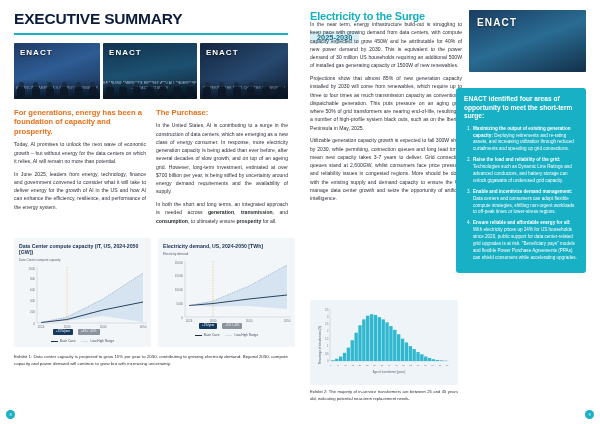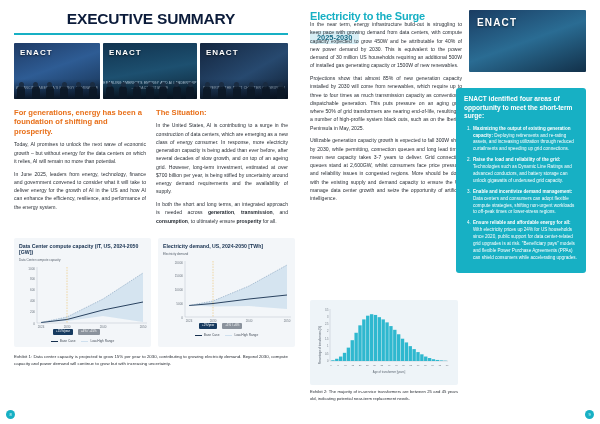--- a/index.html
+++ b/index.html
@@ -27,21 +27,20 @@
     padding: 10px 14px 0 10px;
   }
   
   .exec-title {
     font-size: 15.5px;
     font-weight: bold;
     color: #0b1b3a;
     letter-spacing: -0.2px;
     margin-bottom: 5px;
     font-family: "Liberation Sans", sans-serif;
-    text-align: center;
   }
   .title-rule {
     height: 2px; background: #17b0c4; width: 100%;
     margin-bottom: 8px;
   }
   
   .photo-row { display: flex; gap: 3px; margin-bottom: 9px; }
   .photo {
     position: relative;
     height: 56px;
@@ -220,28 +219,28 @@
             <span class="person"></span>
           <span class="person"></span>
             <span class="person"></span>
             <span class="person"></span>
         </div>
       </div>
     </div>
 
     <div class="two-col">
       <div class="col">
-        <div class="col-head">For generations, energy has been a foundation of shifting and prosperity.</div>
+        <div class="col-head">For generations, energy has been a foundation of capacity and prosperity.</div>
         <div class="body-text">
           <p>Today, AI promises to unlock the next wave of economic growth – but without energy for the data centers on which it relies, AI will remain no more than potential.</p>
           <p>In June 2025, leaders from energy, technology, finance and government convened to consider what it will take to deliver energy for the growth of AI in the US and how AI can enhance the efficiency, resilience, and performance of the energy system.</p>
         </div>
       </div>
       <div class="col">
-        <div class="col-head">The Situation:</div>
+        <div class="col-head">The Purchase:</div>
         <div class="body-text">
           <p>In the United States, AI is contributing to a surge in the construction of data centers, which are emerging as a new class of energy consumer. In response, more electricity generation capacity is being added than ever before, after several decades of slow growth, and on top of an ageing grid. However, long-term investment, estimated at over $700 billion per year, is being stifled by uncertainty around energy demand requirements and the availability of supply.</p>
           <p>In both the short and long terms, an integrated approach is needed across <b>generation</b>, <b>transmission</b>, and <b>consumption</b>, to ultimately ensure <b>prosperity</b> for all.</p>
         </div>
       </div>
     </div>
 
     <div class="charts-row">
 
       <div class="chart-box">

